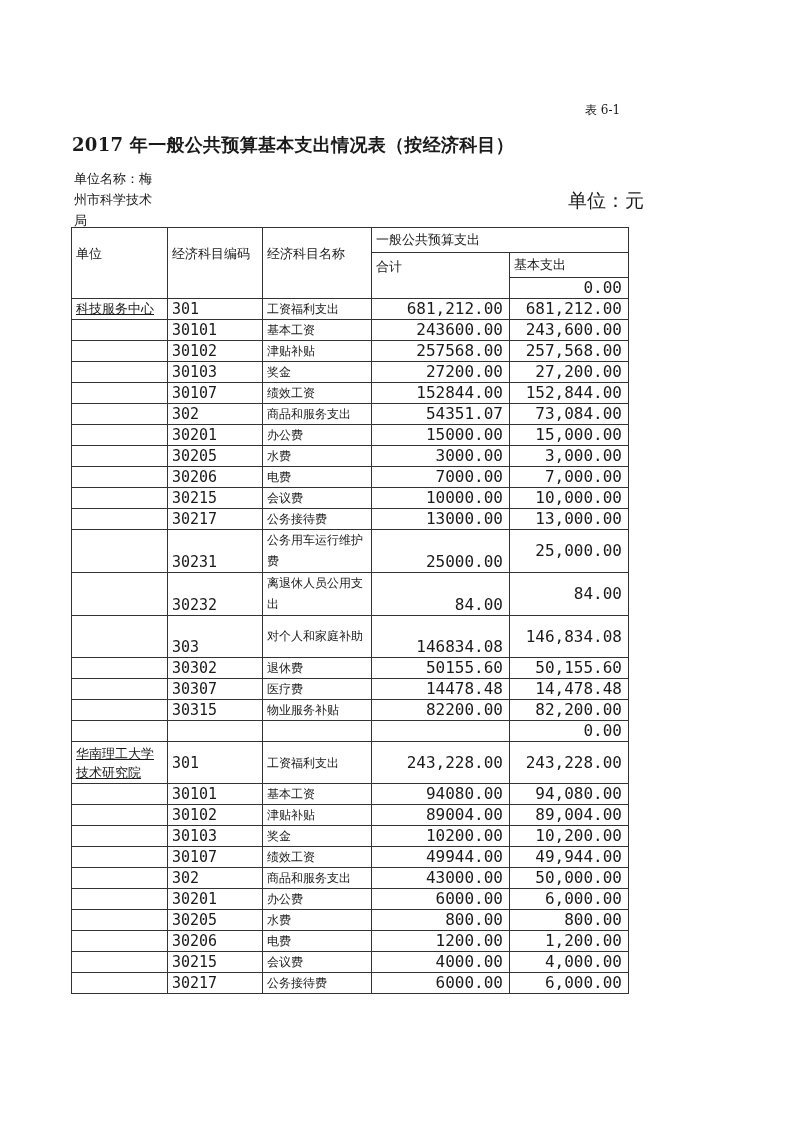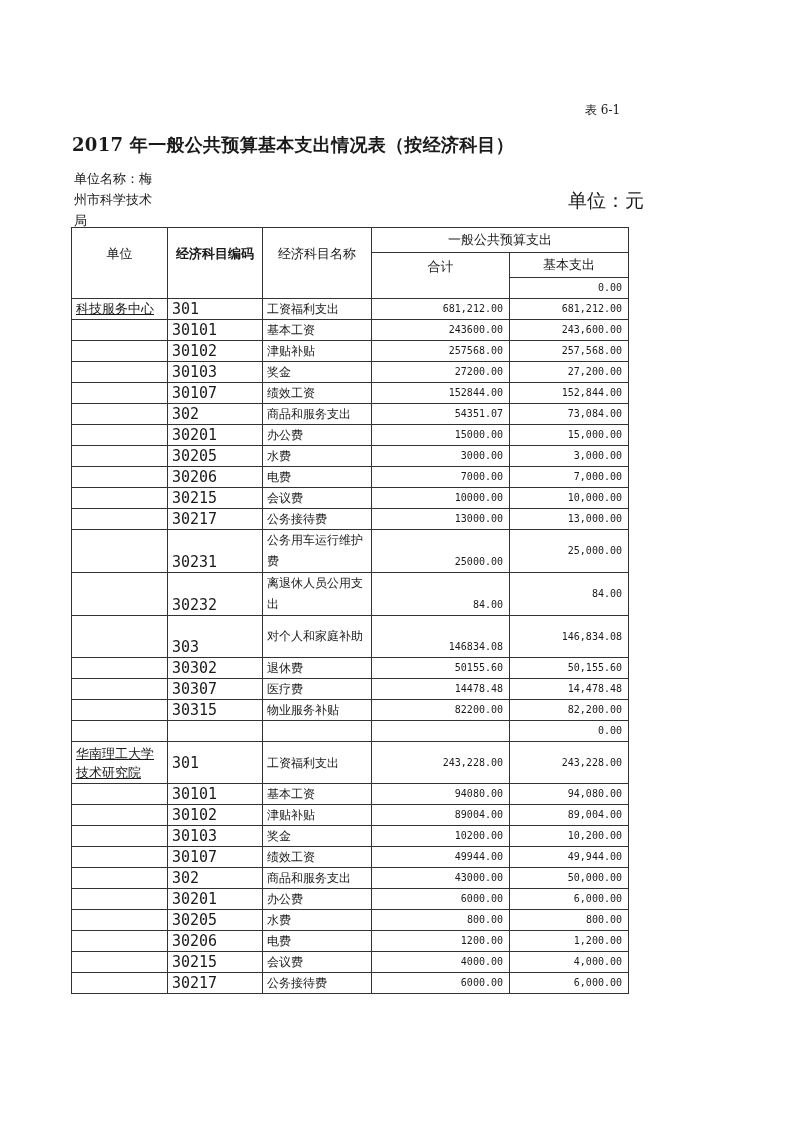--- a/index.html
+++ b/index.html
@@ -5,23 +5,23 @@
   html, body { margin: 0; padding: 0; background: #ffffff; }
   body { width: 793px; height: 1122px; position: relative; overflow: hidden;
          font-family: "DejaVu Serif", "Liberation Serif", serif; color: #1a1a1a; }
   .abs { position: absolute; }
   #table-no { left: 585px; top: 102px; font-size: 12px; }
   #doc-title { left: 72px; top: 133px; font-size: 18px; font-weight: bold; letter-spacing: 0.3px; white-space: nowrap; }
   #unit-name { left: 74px; top: 168px; font-size: 13px; line-height: 21px; width: 100px; }
   #unit-label { left: 568px; top: 188px; font-size: 19px; }
   table { position: absolute; left: 71px; top: 227px; border-collapse: collapse; table-layout: fixed; font-size: 12px; }
   td { border: 1.3px solid #333; padding: 0 4px; height: 20px; line-height: 20px; vertical-align: middle; overflow: hidden; white-space: nowrap; }
-  td.num { text-align: right; padding-right: 6px; font-family: "DejaVu Sans Mono", "Liberation Mono", monospace; font-size: 10px; }
+  td.num { text-align: right; padding-right: 6px; font-family: "DejaVu Sans Mono", "Liberation Mono", monospace; font-size: 16px; }
   td.code { font-family: "DejaVu Sans Mono", "Liberation Mono", monospace; font-size: 15px; }
-  td.hdr { text-align: center; font-size: 13px; }
+  td.hdr { text-align: left; font-size: 13px; }
   td.unit-cell { font-size: 13px; text-decoration: underline; }
   td.tall { height: 41px; }
   td.tall-name { line-height: 21px; white-space: normal; }
   td.bottom { vertical-align: bottom; }
   .unit-two { line-height: 19px; white-space: normal; }
 </style>
 </head>
 <body>
 
 <div class="abs" id="table-no">表 6-1</div>
@@ -37,21 +37,21 @@
   <colgroup>
     <col style="width:96px">
       <col style="width:95px">
       <col style="width:109px">
       <col style="width:138px">
       <col style="width:119px">
   </colgroup>
   <tbody id="tbody">
     <tr>
       <td class="hdr" rowspan="3" style="vertical-align:top;padding-top:16px;">单位</td>
-      <td class="hdr" rowspan="3" style="vertical-align:top;padding-top:16px;font-weight:bold;">经济科目编码</td>
+      <td class="hdr" rowspan="3" style="vertical-align:top;padding-top:16px;">经济科目编码</td>
       <td class="hdr" rowspan="3" style="vertical-align:top;padding-top:16px;">经济科目名称</td>
       <td class="hdr" colspan="2" style="height:24px;">一般公共预算支出</td>
     </tr>
     <tr>
       <td class="hdr" rowspan="2" style="vertical-align:top;padding-top:4px;">合计</td>
       <td class="hdr" style="height:24px;margin-top:16px;">基本支出</td>
     </tr>
     <tr>
       <td class="num">0.00</td>
     </tr>

